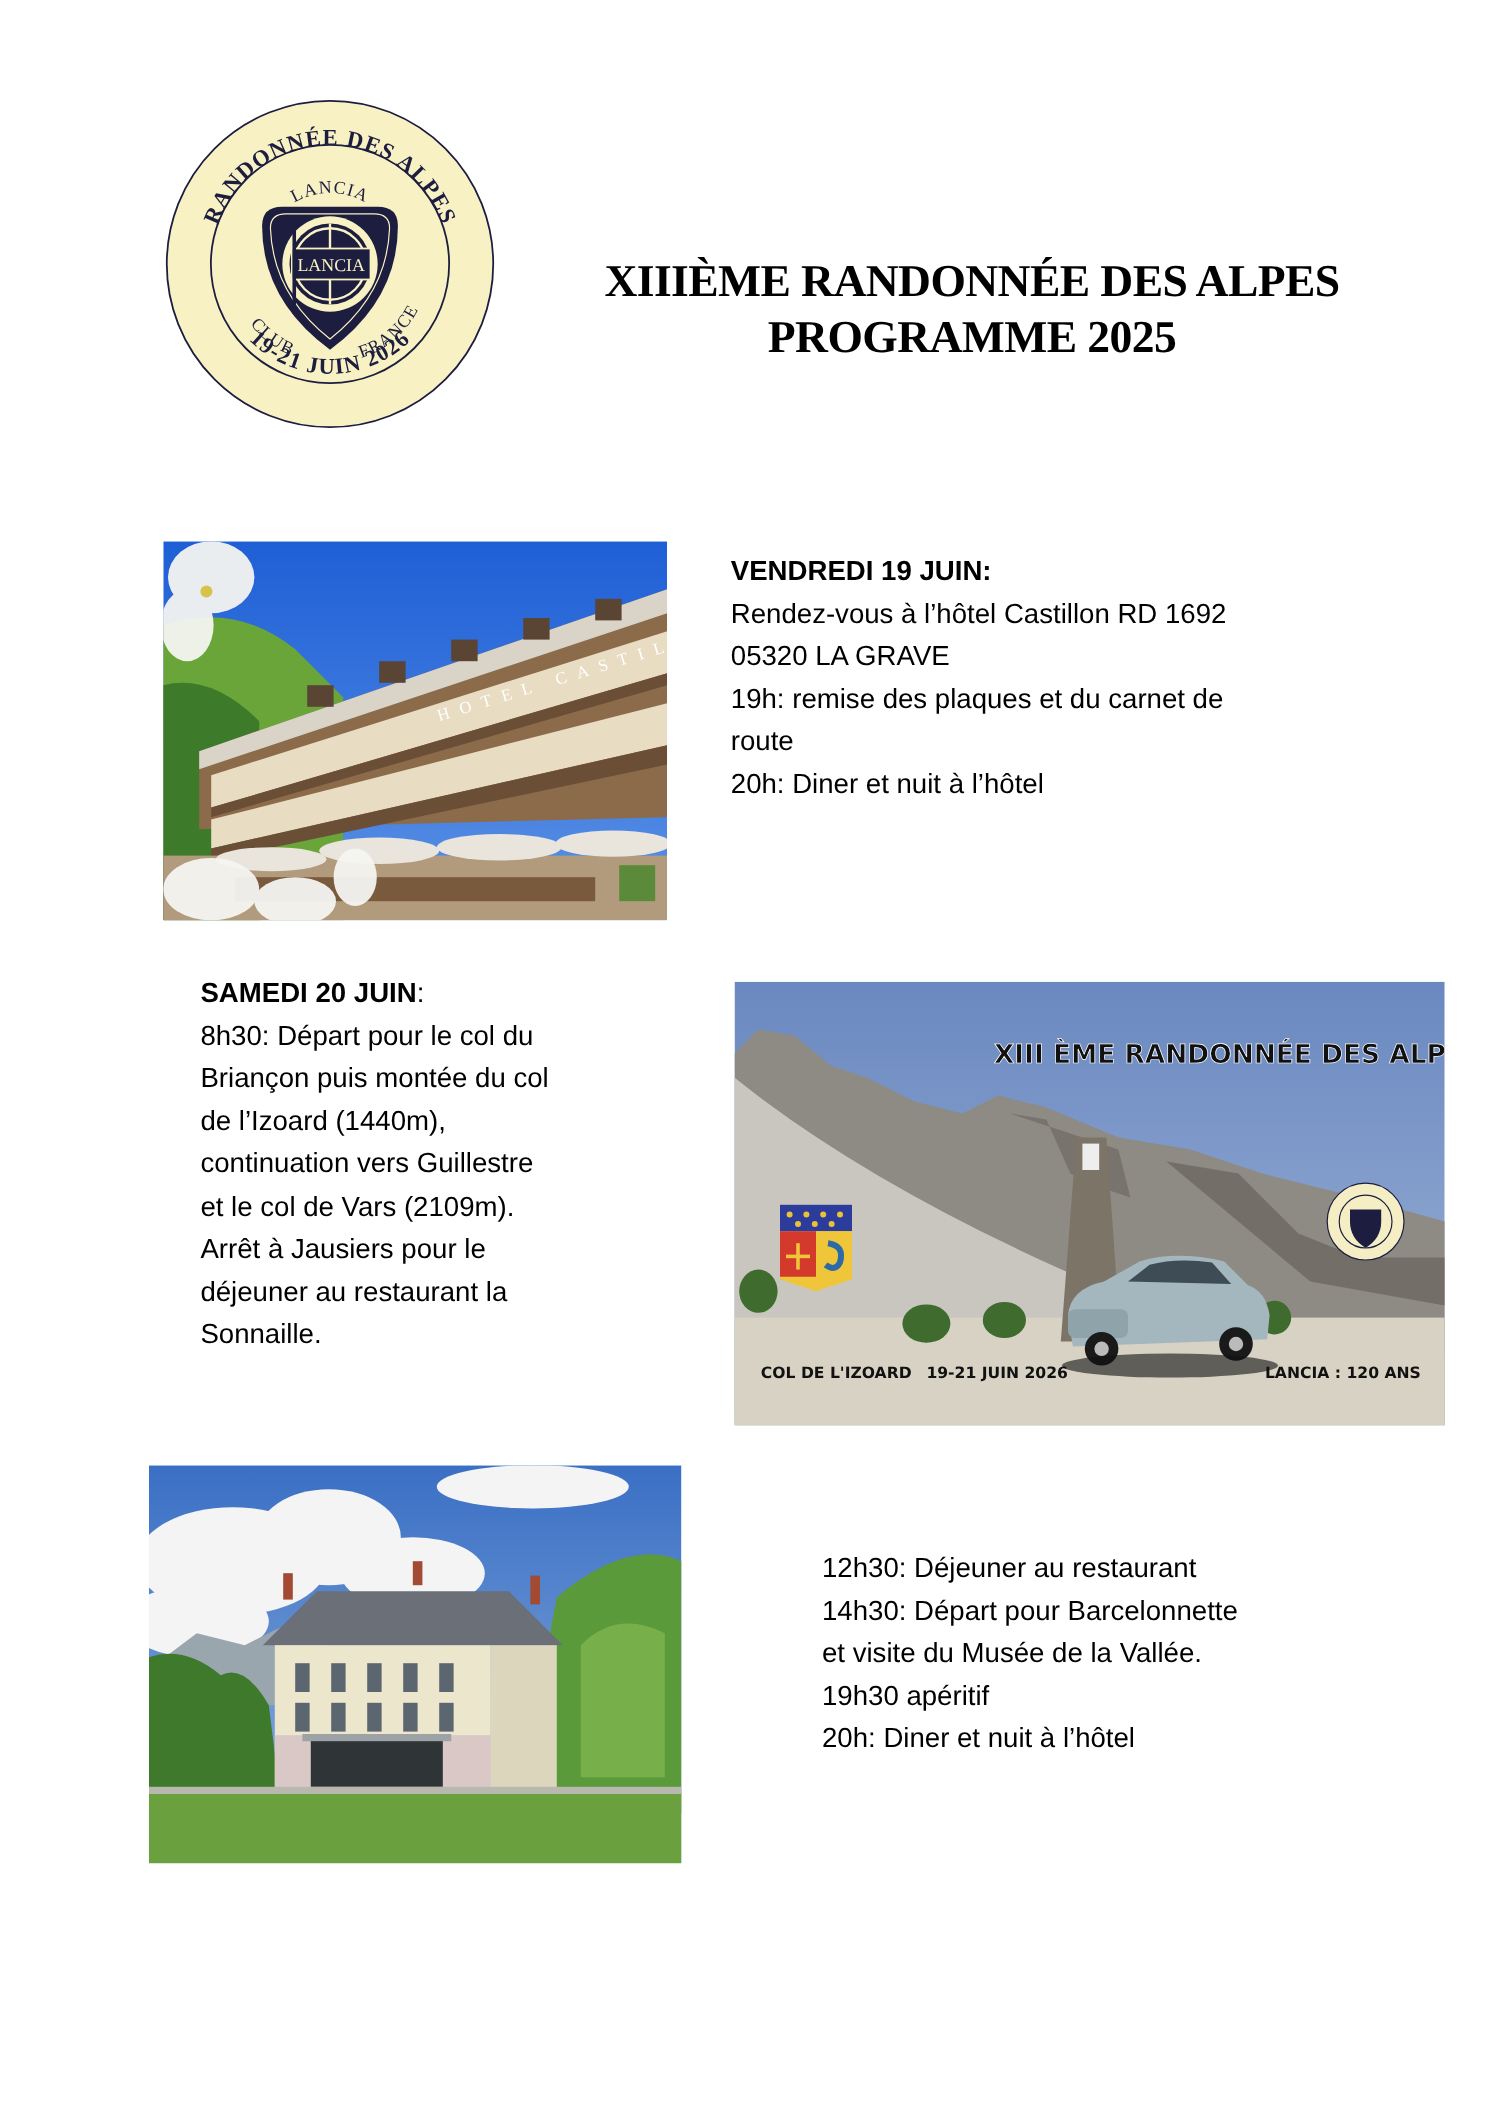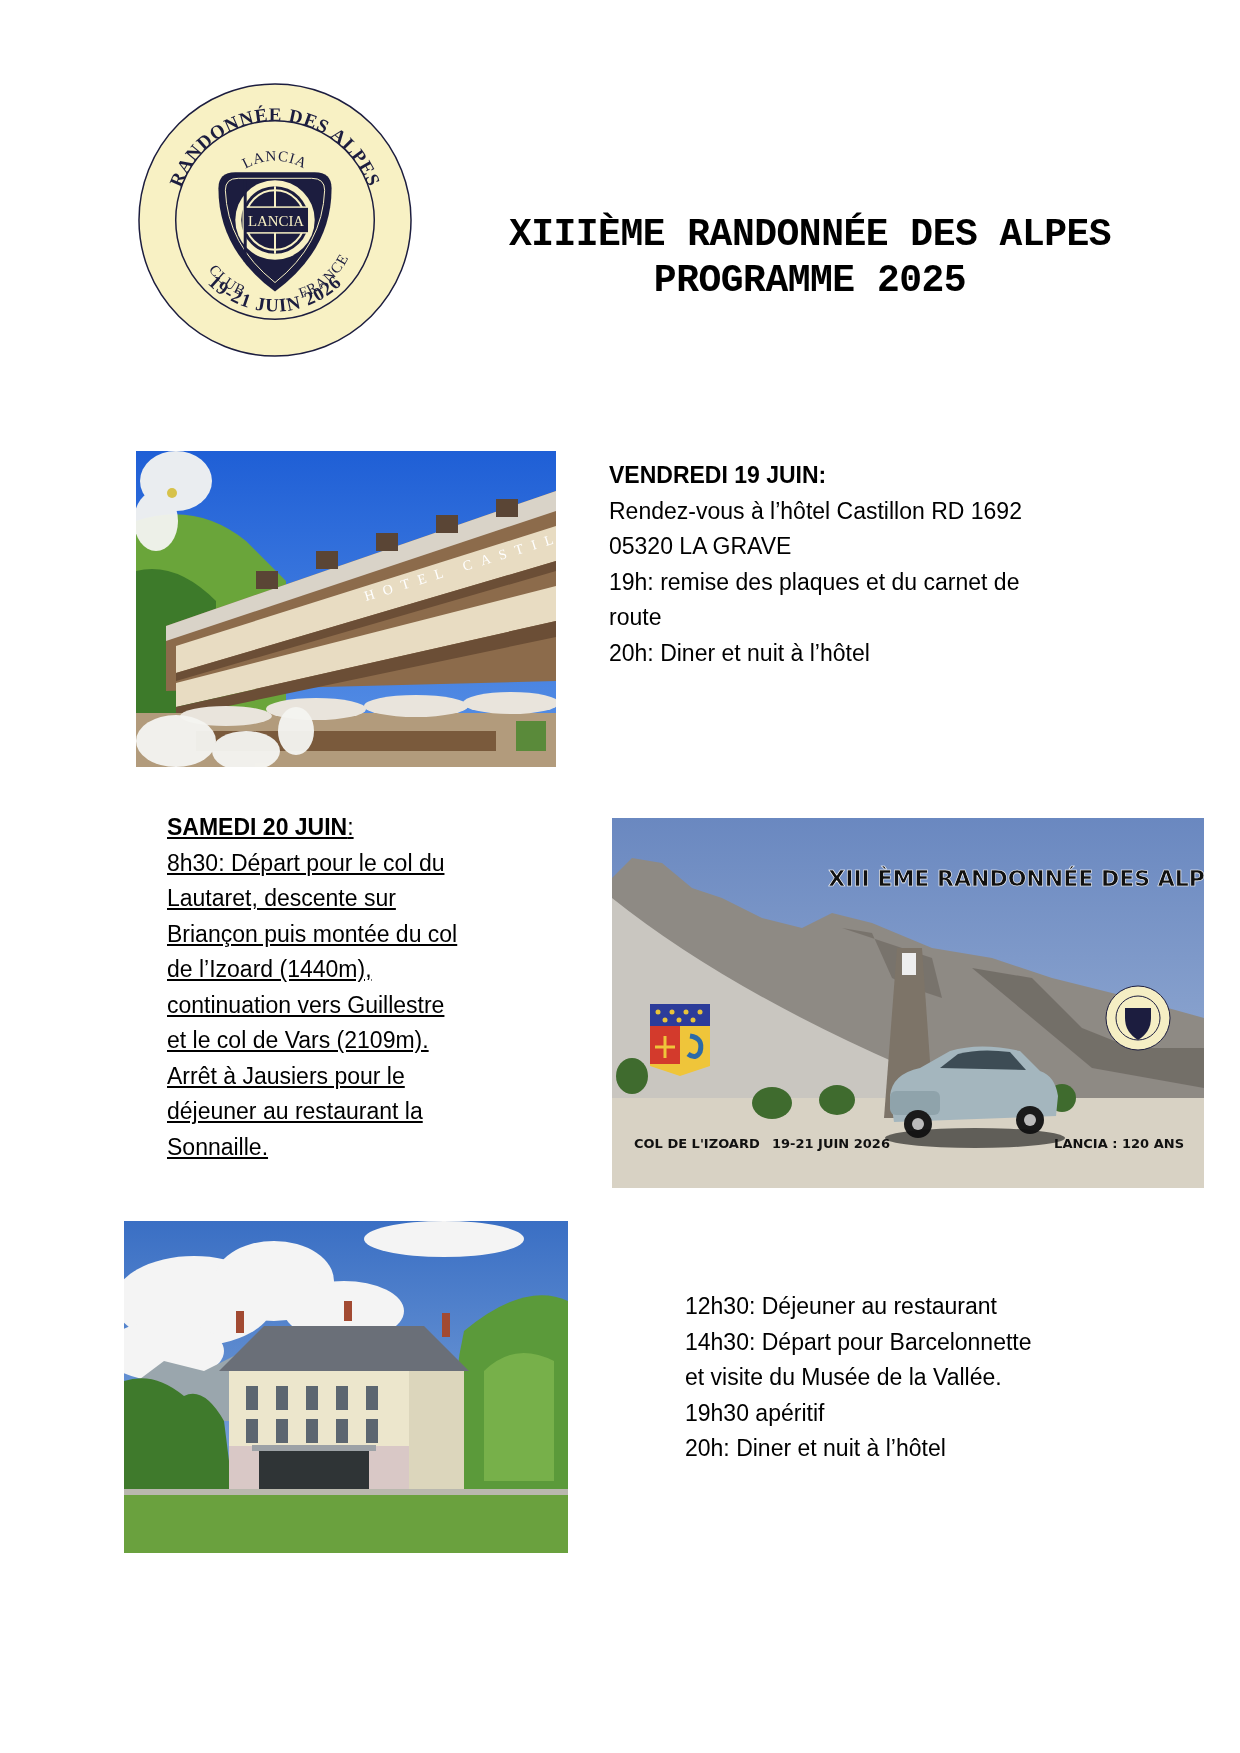--- a/index.html
+++ b/index.html
@@ -4,35 +4,35 @@
 <style>
   html, body { margin:0; padding:0; background:#ffffff; }
   body { width:1240px; height:1753px; position:relative; overflow:hidden; font-family:"Liberation Sans", sans-serif; color:#000; }
   .abs { position:absolute; }
 
   
   .logo { left:136px; top:80px; width:278px; height:280px; }
   .logo svg { width:100%; height:100%; display:block; }
 
   
-  .title { left:440px; top:212px; width:740px; text-align:center; font-family:Liberation Mono, monospace; font-weight:bold; font-size:38px; line-height:46px; letter-spacing:-0.5px; }
+  .title { left:440px; top:212px; width:740px; text-align:center; font-family:Liberation Serif, serif; font-weight:bold; font-size:38px; line-height:46px; letter-spacing:-0.5px; }
   .title div { white-space:nowrap; }
 
   
   .photo { overflow:hidden; }
   .photo svg { width:100%; height:100%; display:block; }
   .hotel-photo { left:136px; top:451px; width:420px; height:316px; }
   .izoard-photo { left:612px; top:818px; width:592px; height:370px; }
   .chateau-photo { left:124px; top:1221px; width:444px; height:332px; }
 
   
   .block { font-size:23px; line-height:35.5px; white-space:nowrap; }
   .block .heading { font-weight:bold; }
   .vendredi { left:609px; top:458px; }
-  .samedi { left:167px; top:810px;text-decoration:underline; }
+  .samedi { left:167px; top:810px; }
   .suite { left:685px; top:1289px; }
 
   .poster-text { font-family:"DejaVu Sans", sans-serif; font-weight:bold; fill:#111; }
 </style>
 </head>
 <body>
 
 <div class="abs logo">
   <svg viewBox="0 0 280 280">
     <defs>
@@ -137,21 +137,20 @@
   <div>Rendez-vous à l’hôtel Castillon  RD 1692</div>
   <div>05320 LA GRAVE</div>
   <div>19h: remise des plaques et du carnet de</div>
   <div>route</div>
   <div>20h: Diner et nuit à l’hôtel</div>
 </div>
 
 <div class="abs block samedi">
   <div><span class="heading">SAMEDI 20 JUIN</span><span>:</span></div>
   <div>8h30: Départ  pour le col du</div>
-  <div>Lautaret, descente sur</div>
   <div>Briançon puis montée du col</div>
   <div>de l’Izoard (1440m),</div>
   <div>continuation vers Guillestre</div>
   <div>et le col de Vars (2109m).</div>
   <div>Arrêt à Jausiers pour le</div>
   <div>déjeuner au restaurant la</div>
   <div>Sonnaille.</div>
 </div>
 
 <div class="abs photo izoard-photo">

